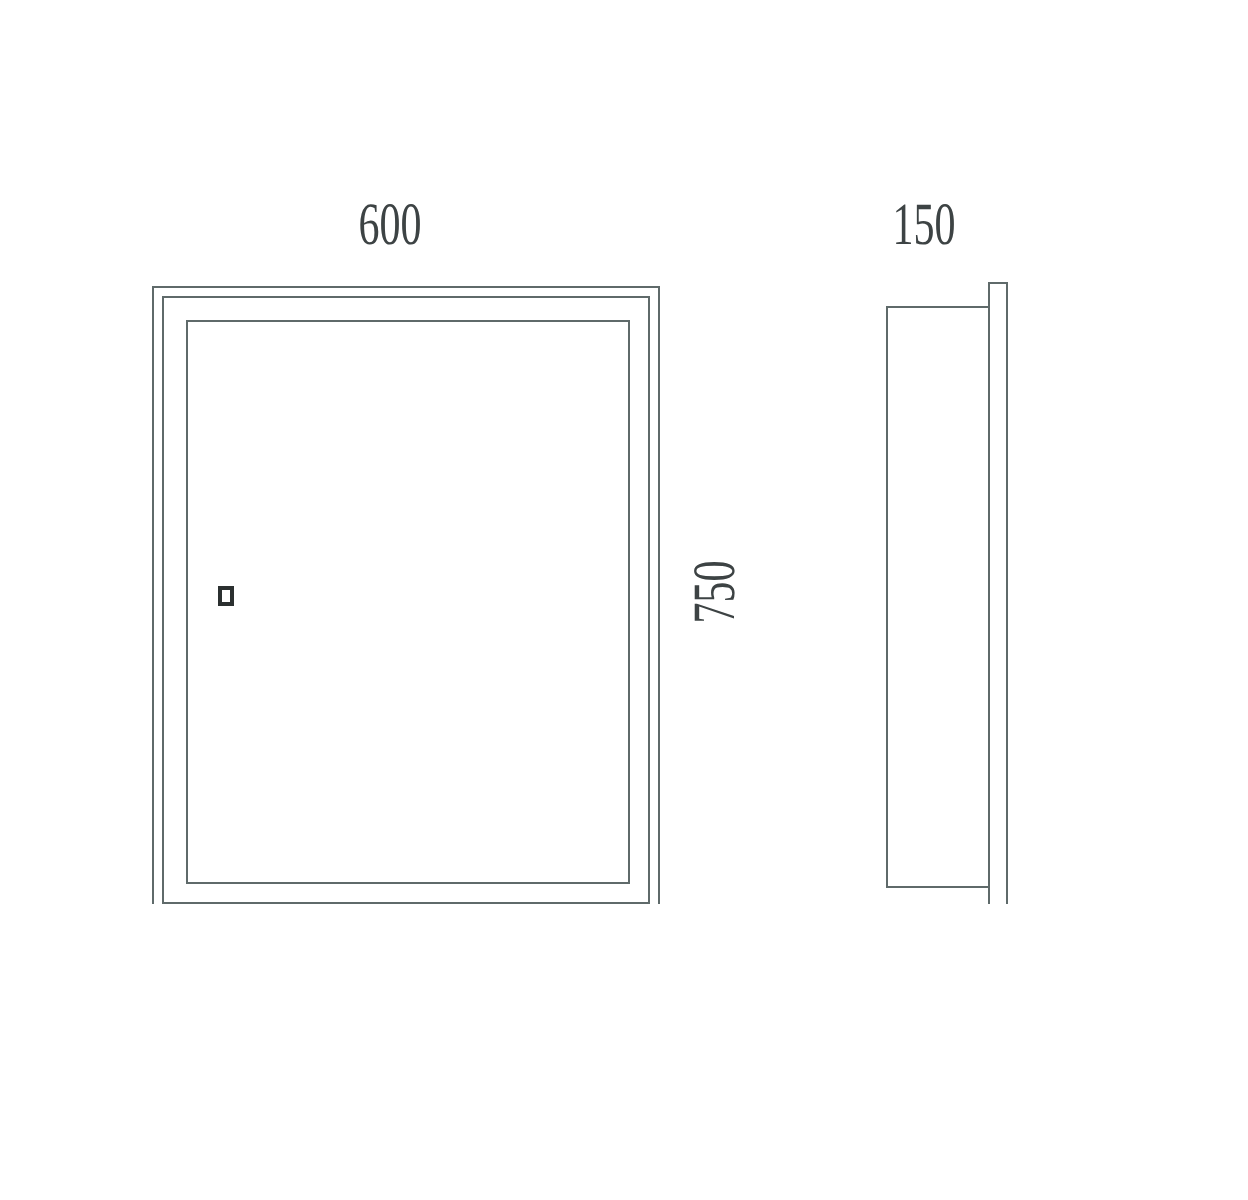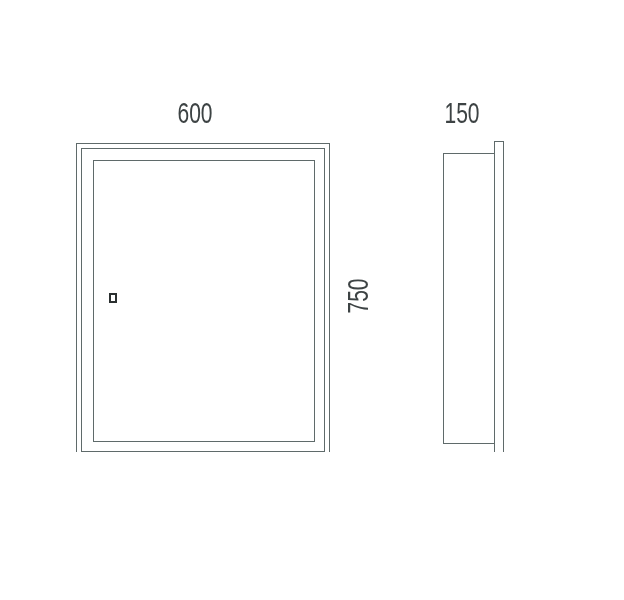--- a/index.html
+++ b/index.html
@@ -8,21 +8,21 @@
     --handle: #2b3030;
     --background: #ffffff;
   }
   * { margin: 0; padding: 0; box-sizing: content-box; }
   html, body { background: var(--background); }
   .canvas {
     position: relative;
     width: 624px;
     height: 452px;
     background: var(--background);
-    font-family: Liberation Sans, sans-serif;
+    font-family: Liberation Serif, serif;
     overflow: hidden;
   }
   .dim-label {
     position: absolute;
     color: var(--dim-text);
     font-size: 30px;
     line-height: 30px;
     text-align: center;
     white-space: nowrap;
     transform: scaleX(0.70);

